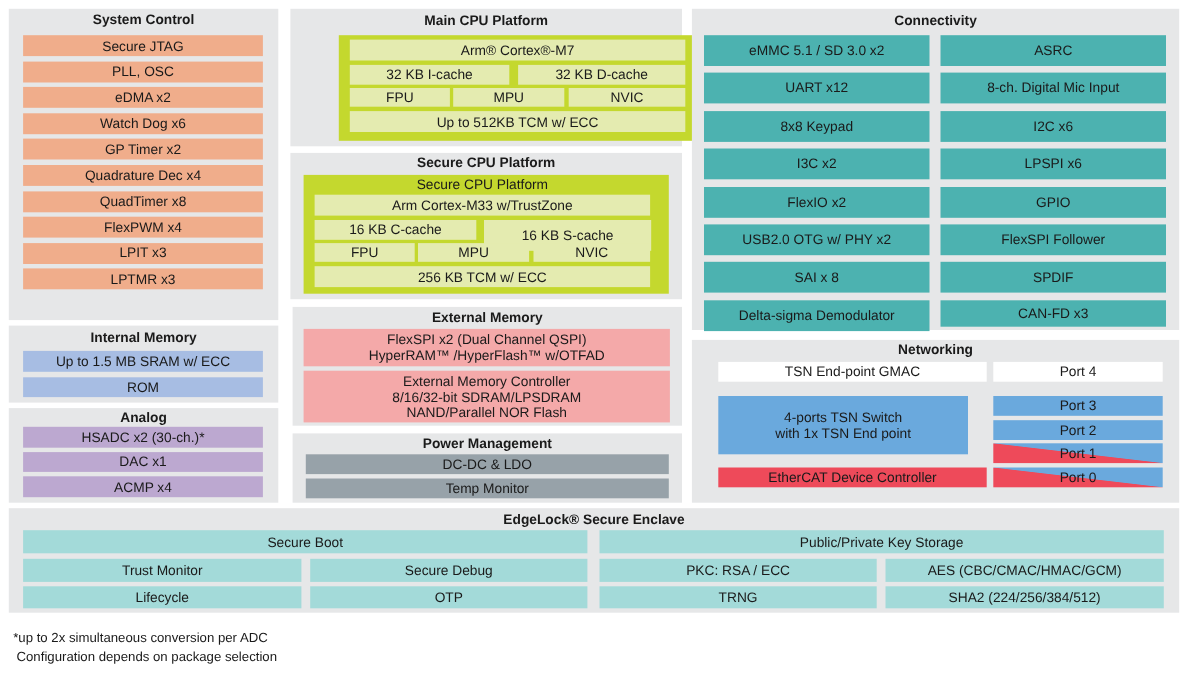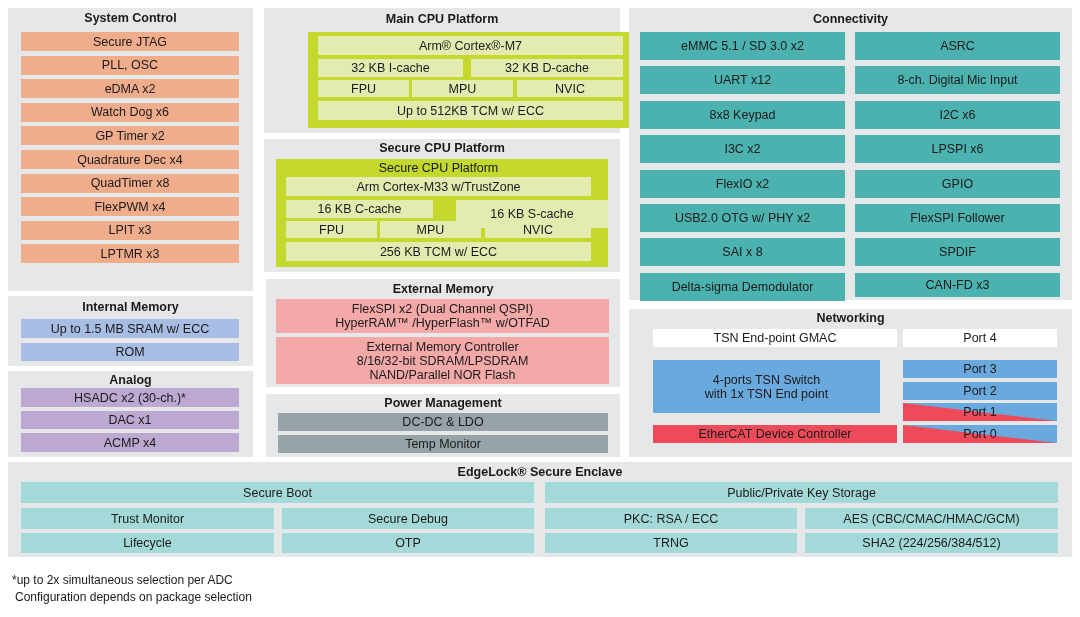--- a/index.html
+++ b/index.html
@@ -66,21 +66,21 @@
     <div class="blk green-in" style="left:10px;top:69px;width:305px;height:19px;text-align:right;">Up to 512KB TCM w/ ECC</div>
   </div>
 </div>
 
 <div class="panel" style="left:264px;top:139px;width:356px;height:133px;">
   <div class="ptitle" style="top:2px;">Secure CPU Platform</div>
   <div class="green-outer" style="left:12px;top:20px;width:332px;height:108px;">
     <div class="blk" style="left:10px;top:1px;width:305px;height:15px;">Secure CPU Platform</div>
     <div class="blk green-in" style="left:10px;top:18px;width:305px;height:19px;">Arm Cortex-M33 w/TrustZone</div>
     <div class="blk green-in" style="left:10px;top:41px;width:147px;height:18px;">16 KB C-cache</div>
-    <div class="blk green-in" style="left:180px;top:41px;width:152px;height:28px;">16 KB S-cache</div>
+    <div class="blk green-in" style="left:164px;top:41px;width:152px;height:28px;">16 KB S-cache</div>
     <div class="blk green-in" style="left:10px;top:62px;width:91px;height:17px;">FPU</div>
     <div class="blk green-in" style="left:104px;top:62px;width:101px;height:17px;">MPU</div>
     <div class="blk green-in" style="left:209px;top:62px;width:106px;height:17px;">NVIC</div>
     <div class="blk green-in" style="left:10px;top:83px;width:305px;height:19px;">256 KB TCM w/ ECC</div>
   </div>
 </div>
 
 <div class="panel" style="left:266px;top:279px;width:354px;height:108px;">
   <div class="ptitle" style="top:3px;">External Memory</div>
   <div class="blk pink" style="left:10px;top:20px;width:333px;height:34px;flex-direction:column;">
@@ -143,14 +143,14 @@
   <div class="blk lteal" style="left:13px;top:46px;width:253px;height:21px;">Trust Monitor</div>
   <div class="blk lteal" style="left:274px;top:46px;width:252px;height:21px;">Secure Debug</div>
   <div class="blk lteal" style="left:537px;top:46px;width:252px;height:21px;">PKC: RSA / ECC</div>
   <div class="blk lteal" style="left:797px;top:46px;width:253px;height:21px;">AES (CBC/CMAC/HMAC/GCM)</div>
   <div class="blk lteal" style="left:13px;top:71px;width:253px;height:20px;">Lifecycle</div>
   <div class="blk lteal" style="left:274px;top:71px;width:252px;height:20px;">OTP</div>
   <div class="blk lteal" style="left:537px;top:71px;width:252px;height:20px;">TRNG</div>
   <div class="blk lteal" style="left:797px;top:71px;width:253px;height:20px;">SHA2 (224/256/384/512)</div>
 </div>
 
-<div class="note" style="top:573px;">*up to 2x simultaneous selection per ADC</div>
+<div class="note" style="top:573px;">*up to 2x simultaneous conversion per ADC</div>
 <div class="note" style="top:590px;left:15px;">Configuration depends on package selection</div>
 
 </body></html>

